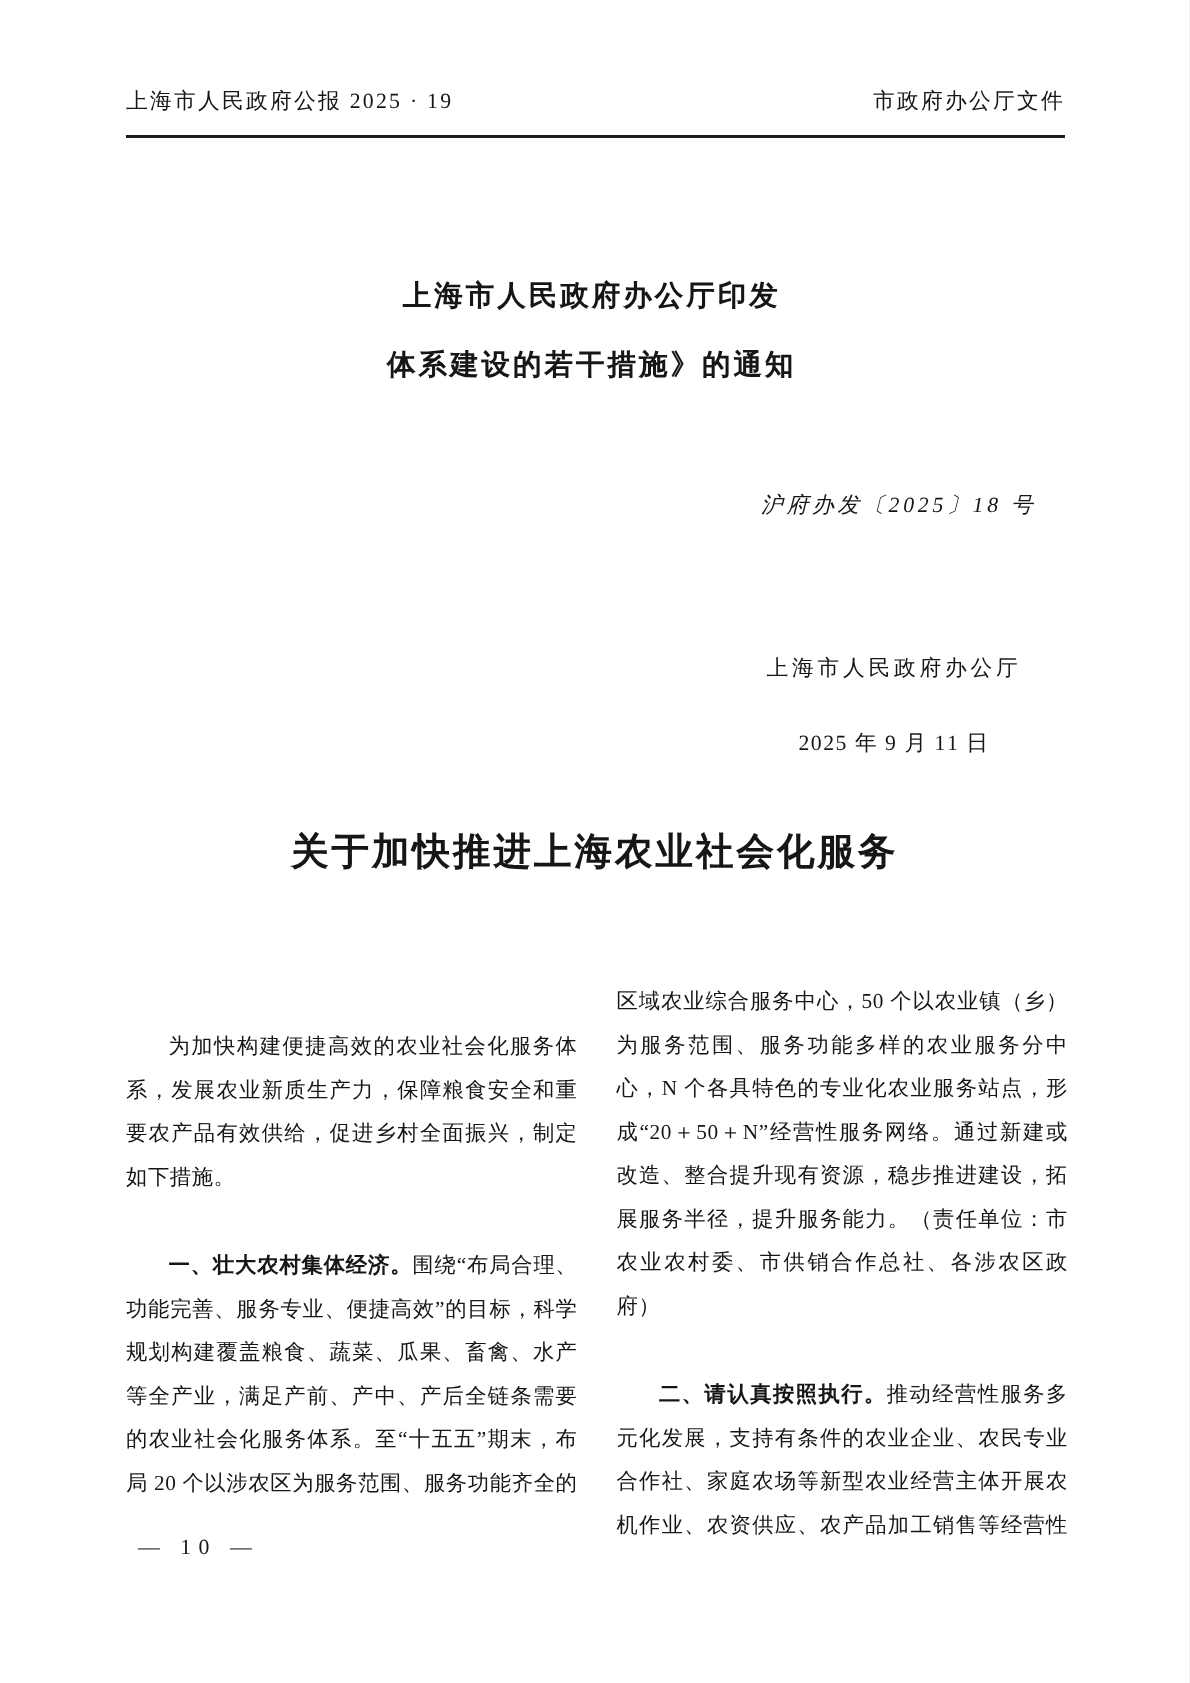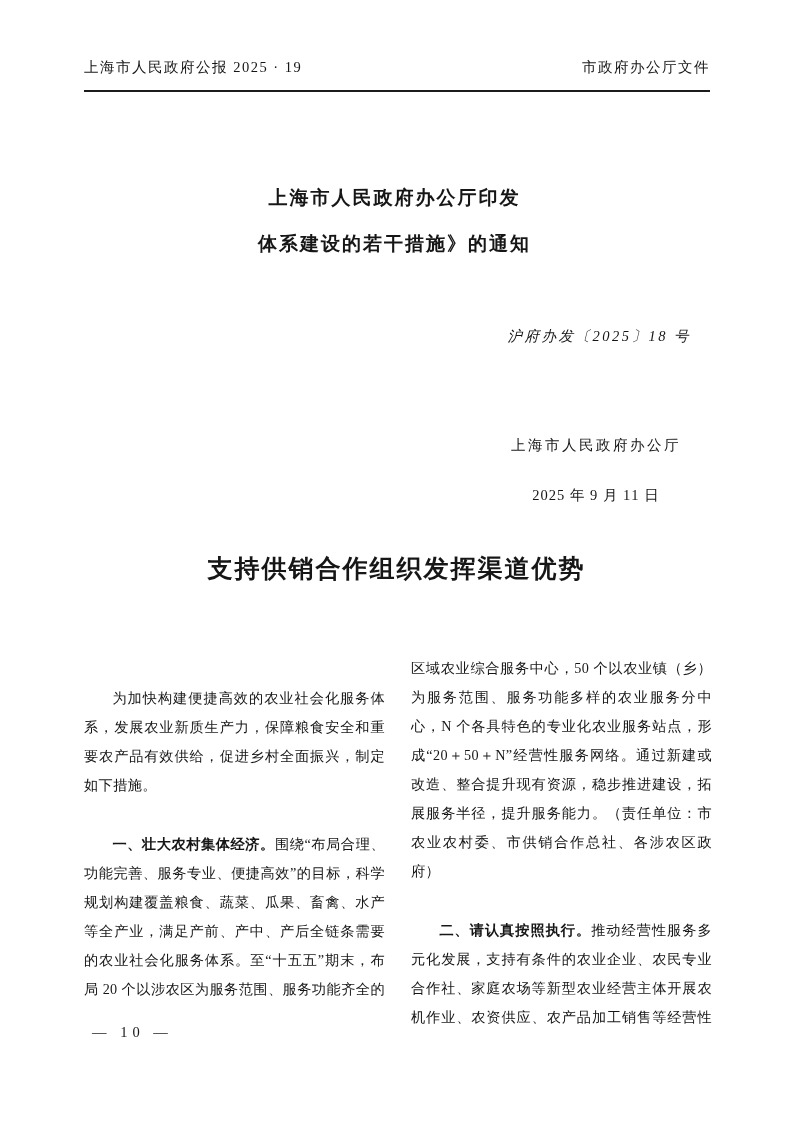--- a/index.html
+++ b/index.html
@@ -118,21 +118,21 @@
 
   <div class="doc-number">沪府办发〔2025〕18 号</div>
 
 
   <div class="signature">
     <div class="signer">上海市人民政府办公厅</div>
     <div class="date">2025 年 9 月 11 日</div>
   </div>
 
   <div class="measures-title">
-    <div>支持供销合作组织发挥渠道优势</div>
+    <div>关于加快推进上海农业社会化服务</div>
   </div>
 
   <div class="columns">
     <p>为加快构建便捷高效的农业社会化服务体系，发展农业新质生产力，保障粮食安全和重要农产品有效供给，促进乡村全面振兴，制定如下措施。</p>
     <p><span class="sec-head">一、壮大农村集体经济。</span><span>围绕“布局合理、功能完善、服务专业、便捷高效”的目标，科学规划构建覆盖粮食、蔬菜、瓜果、畜禽、水产等全产业，满足产前、产中、产后全链条需要的农业社会化服务体系。至“十五五”期末，布局 20 个以涉农区为服务范围、服务功能齐全的区域农业综合服务中心，50 个以农业镇（乡）为服务范围、服务功能多样的农业服务分中心，N 个各具特色的专业化农业服务站点，形成“20＋50＋N”经营性服务网络。通过新建或改造、整合提升现有资源，稳步推进建设，拓展服务半径，提升服务能力。（责任单位：市农业农村委、市供销合作总社、各涉农区政府）</span></p>
     <p><span class="sec-head">二、请认真按照执行。</span><span>推动经营性服务多元化发展，支持有条件的农业企业、农民专业合作社、家庭农场等新型农业经营主体开展农机作业、农资供应、农产品加工销售等经营性服务；支持农村集体经济组织发挥居间服务优势，参与农业社会化服务，壮大农村集体经济；支持供销合作组织发挥渠道优势，拓展多种服务功能。强化公益性服务保障，稳定机构队伍，提升人员素质，健全岗位责任制度，加强基层农业公益性服</span></p>
   </div>
 
   <div class="page-footer">— 10 —</div>
 

